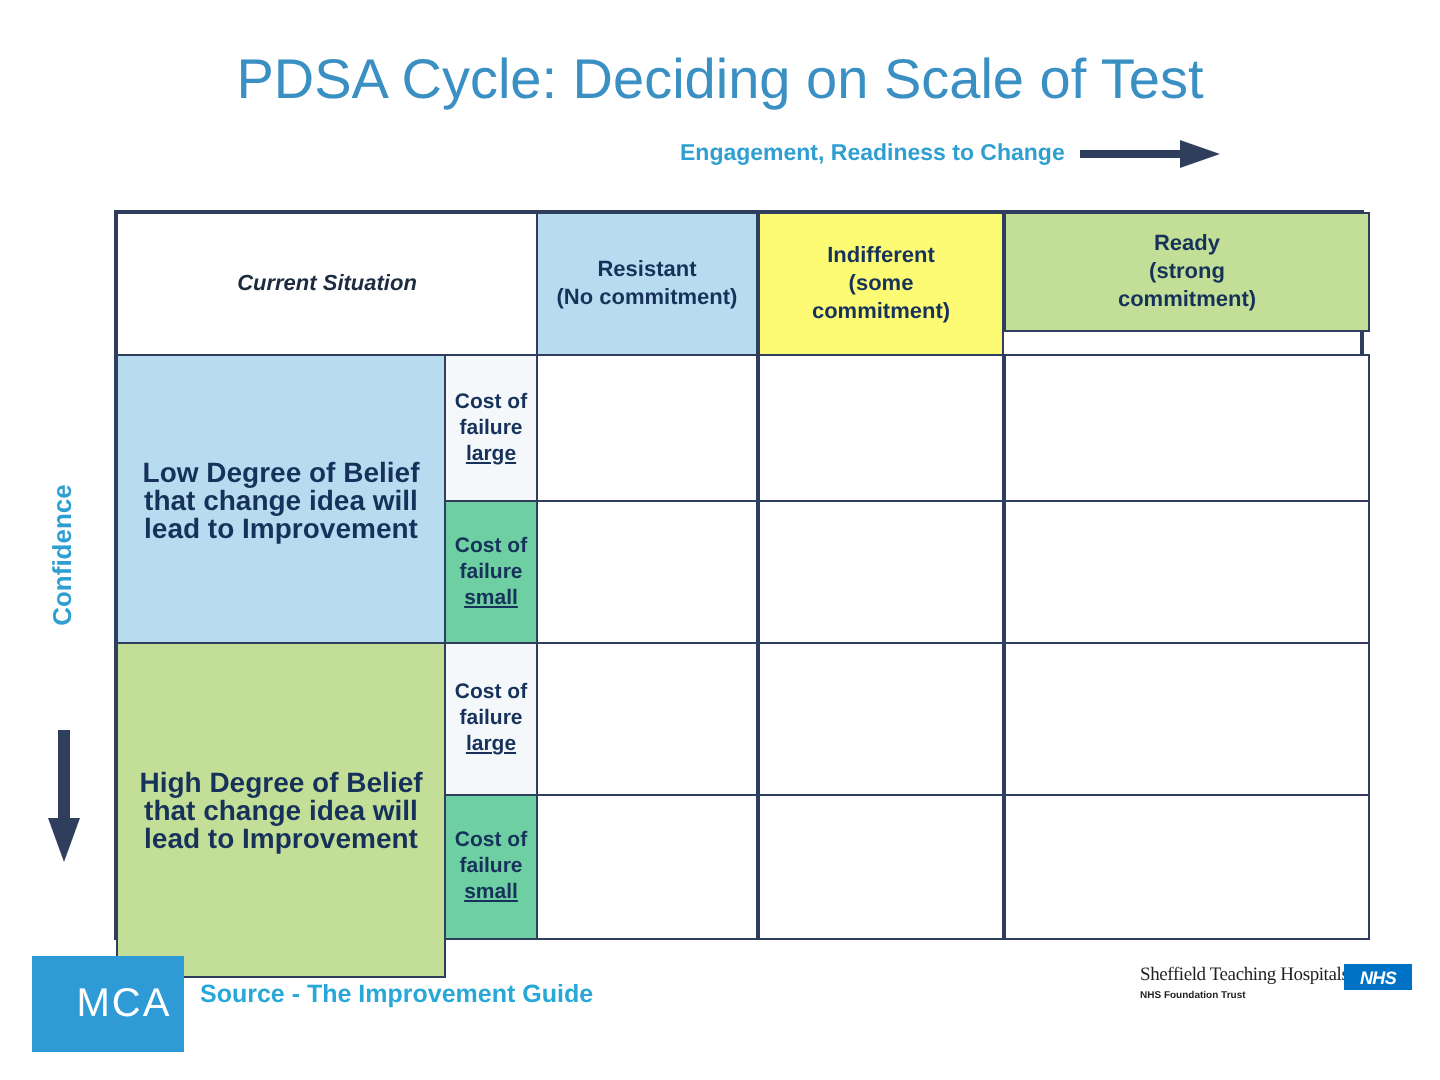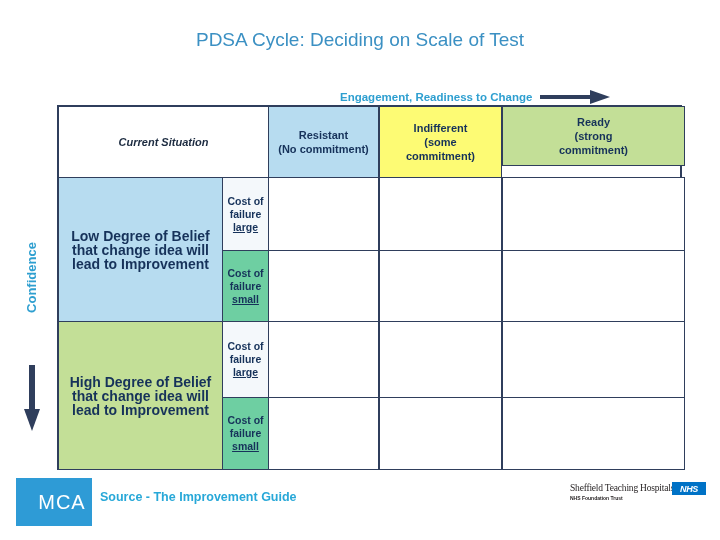--- a/index.html
+++ b/index.html
@@ -8,29 +8,29 @@
     width:720px;height:540px;overflow:hidden;background:#ffffff;
     font-family:"Liberation Sans","DejaVu Sans",sans-serif;
     position:relative;
   }
   .slide{position:absolute;inset:0;}
 
   
   .title{
     position:absolute;left:0;top:24px;width:720px;
     text-align:center;
-    font-size:19px;line-height:32px;
+    font-size:28px;line-height:32px;
     color:#3b90c3;font-weight:400;
     letter-spacing:0px;
     white-space:nowrap;
   }
 
   
   .top-axis{
-    position:absolute;left:340px;top:86px;width:360px;height:22px;
+    position:absolute;left:340px;top:66px;width:360px;height:22px;
     display:flex;align-items:center;gap:8px;
   }
   .top-axis-label{
     font-size:11.5px;font-weight:bold;color:#2e9fd0;white-space:nowrap;
   }
   .arrow-right{
     position:relative;flex:0 0 auto;width:72px;height:14px;
   }
   .arrow-right .shaft{
     position:absolute;left:0;top:5px;width:54px;height:4px;background:#2f3e5c;
@@ -178,21 +178,21 @@
         <span>Ready</span><br>
         <span>(strong</span><br>
         <span>commitment)</span>
       </span>
     </div>
 
     <div class="cell c-blue rowlabel" style="left:-1px;top:70px;width:165px;height:145px;">
       <span class="inner">Low Degree of Belief that change idea will lead to Improvement</span>
     </div>
 
-    <div class="cell c-ltgreen rowlabel" style="left:-1px;top:214px;width:165px;height:149px;">
+    <div class="cell c-ltgreen rowlabel" style="left:-1px;top:214px;width:165px;height:168px;">
       <span class="inner">High Degree of Belief that change idea will lead to Improvement</span>
     </div>
 
     <div class="cell c-faint" style="left:163px;top:70px;width:47px;height:74px;">
       <span class="inner">
         <span>Cost of</span><br>
         <span>failure </span><u>large</u>
       </span>
     </div>
 

